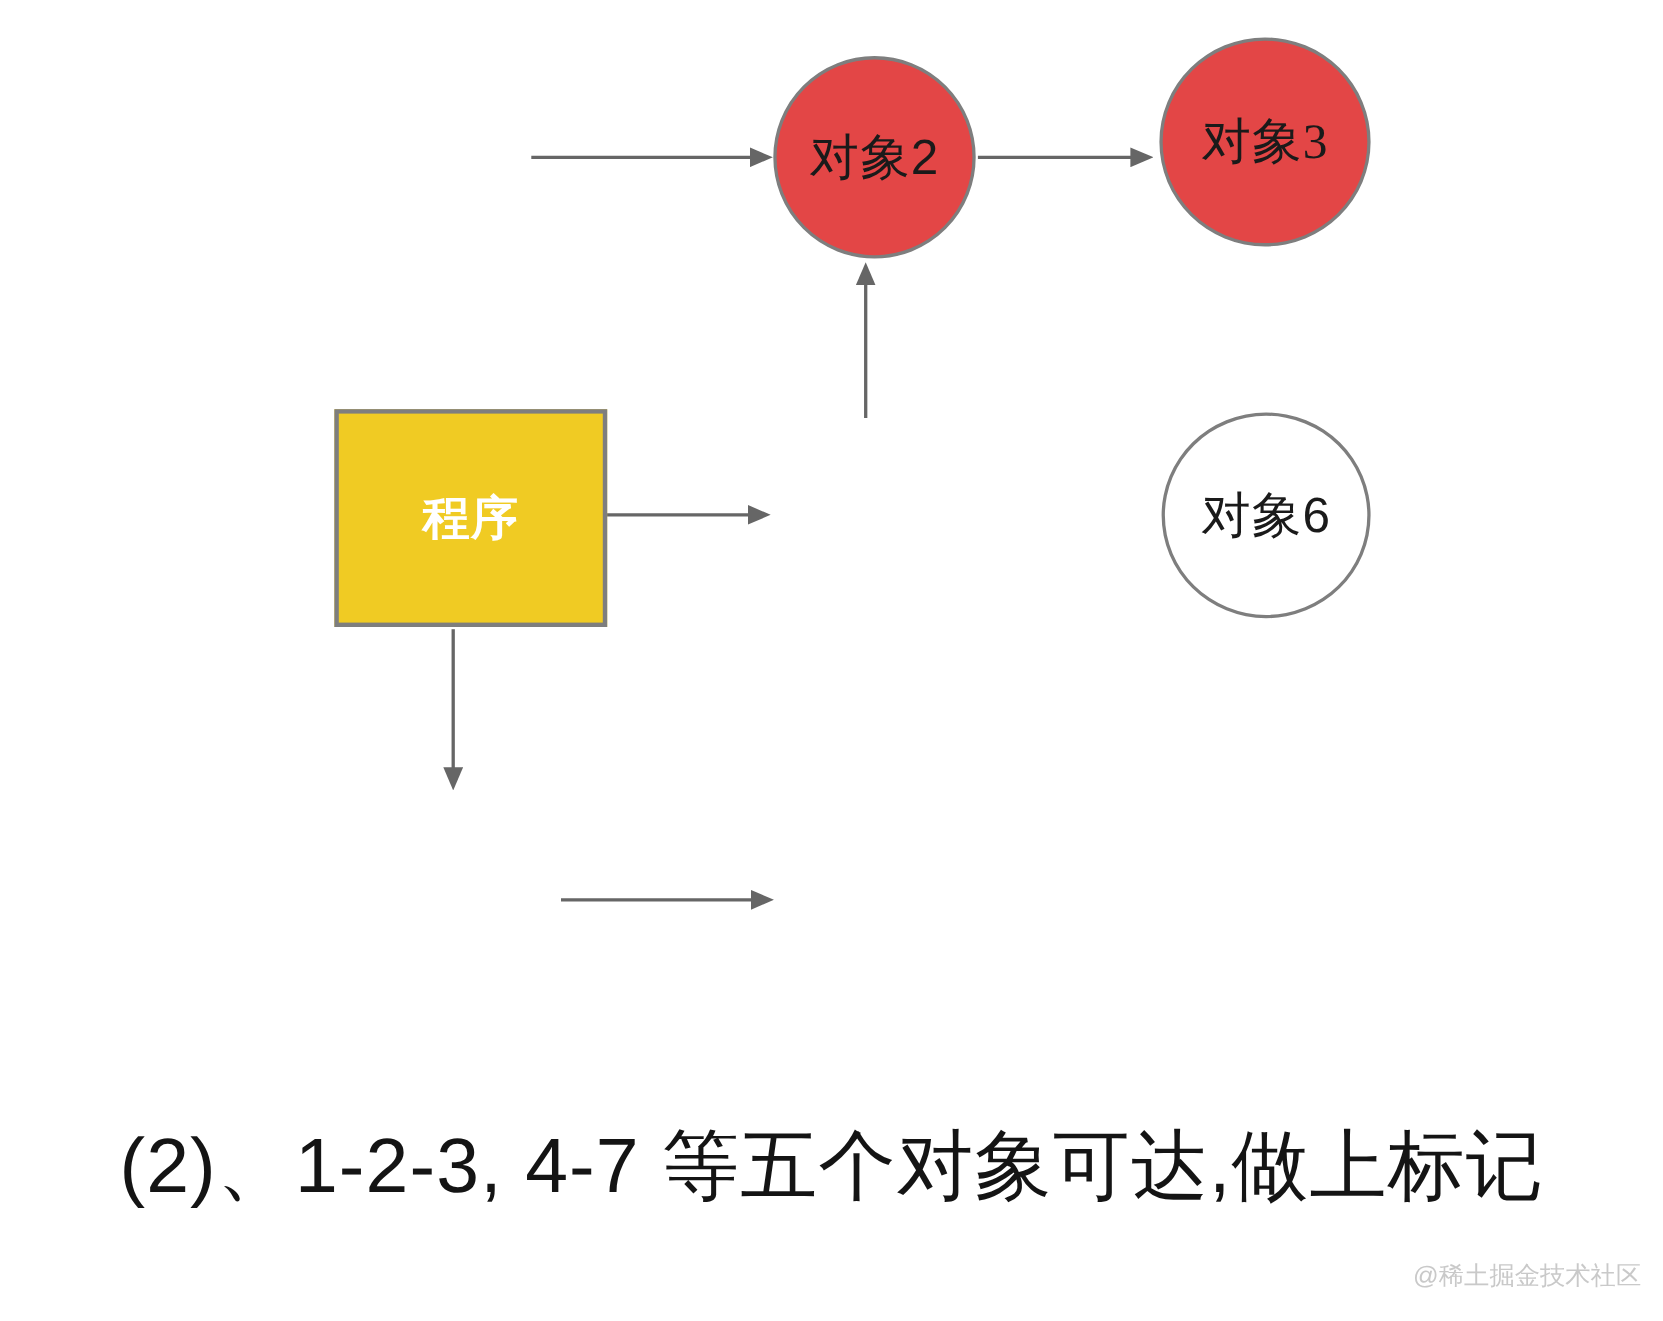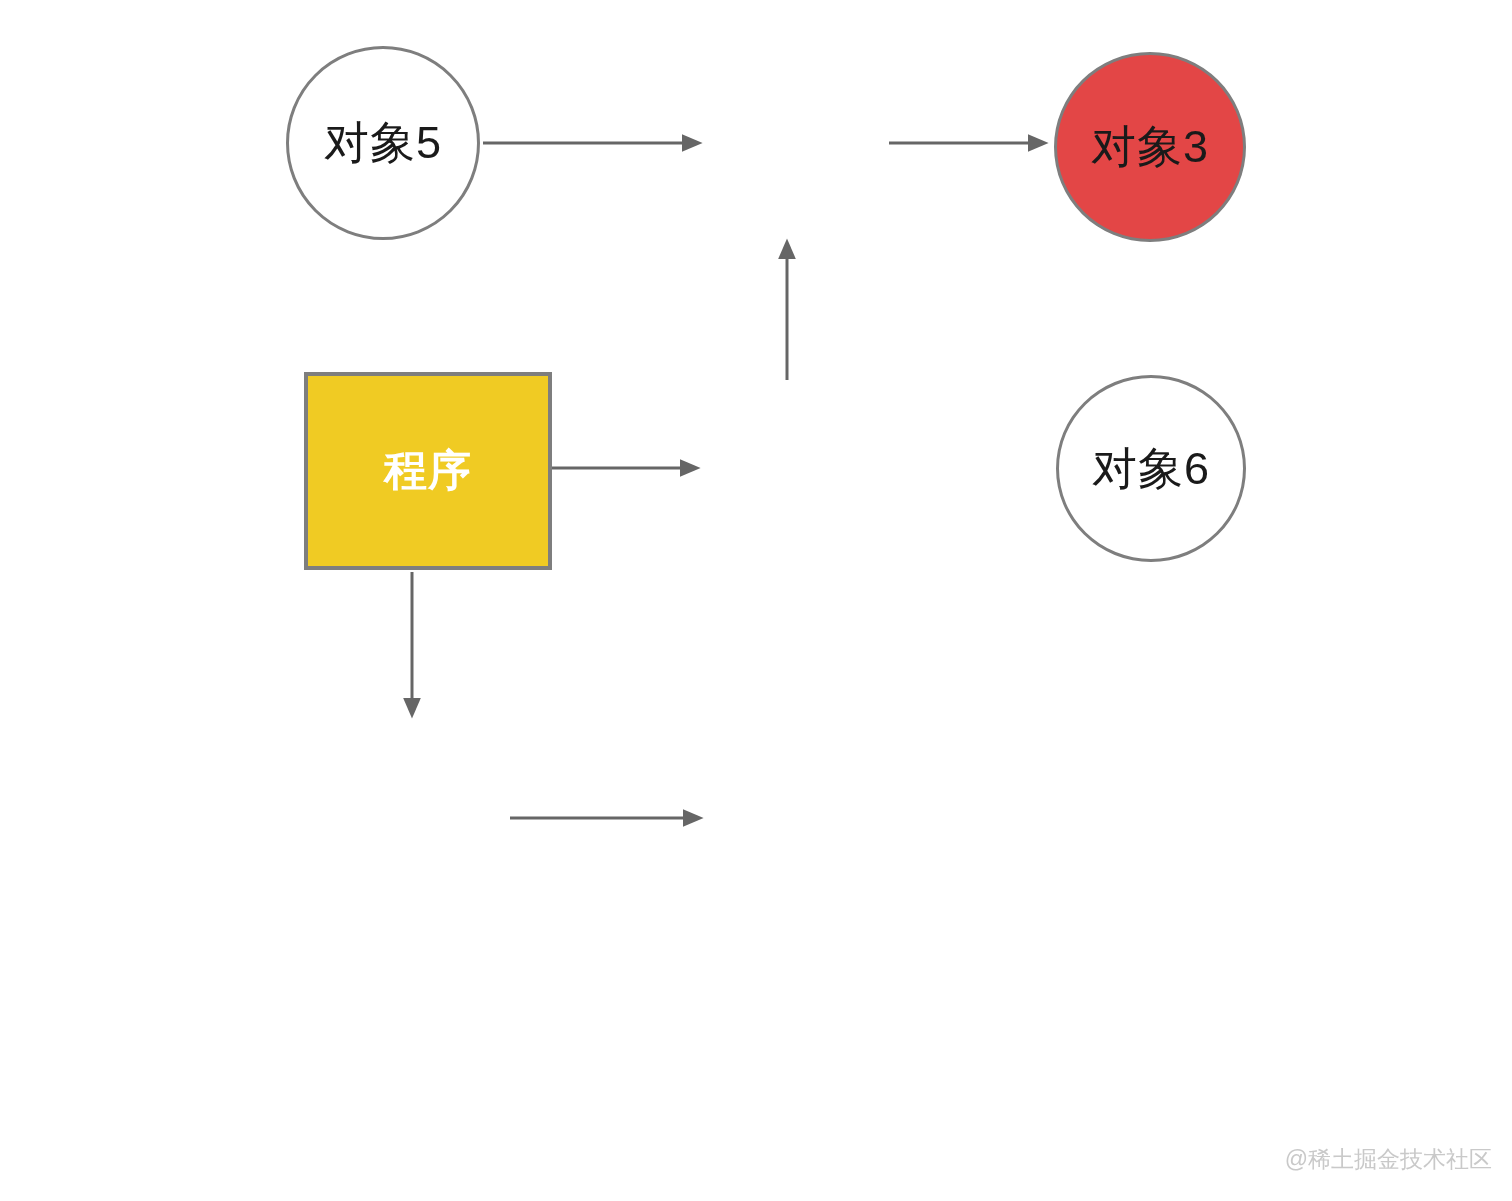--- a/index.html
+++ b/index.html
@@ -70,36 +70,37 @@
       </marker>
     </defs>
     <line class="edge" x1="483" y1="143" x2="684" y2="143" marker-end="url(#arrow)"></line>
     <line class="edge" x1="889" y1="143" x2="1030" y2="143" marker-end="url(#arrow)"></line>
     <line class="edge" x1="787" y1="380" x2="787" y2="257" marker-end="url(#arrow)"></line>
     <line class="edge" x1="514" y1="468" x2="682" y2="468" marker-end="url(#arrow)"></line>
     <line class="edge" x1="412" y1="572" x2="412" y2="700" marker-end="url(#arrow)"></line>
     <line class="edge" x1="510" y1="818" x2="685" y2="818" marker-end="url(#arrow)"></line>
   </svg>
 
-  <div class="node circle unmarked" style="left:286px; top:46px; width:194px; height:194px;">
-    <span class="node-label">对象5</span>
+
+  <div class="node circle marked" style="left:703px; top:51px; width:184px; height:184px;">
+    <span class="node-label">对象2</span>
   </div>
 
-
-  <div class="node circle marked" style="left:1054px; top:52px; width:192px; height:190px;">
+  <div class="node circle marked" style="left:1054px; top:34px; width:192px; height:190px;font-family:Liberation Serif, serif;">
     <span class="node-label">对象3</span>
   </div>
 
   <div class="node program" style="left:304px; top:372px; width:248px; height:198px;">
     <span class="node-label">程序</span>
   </div>
 
 
   <div class="node circle unmarked" style="left:1056px; top:375px; width:190px; height:187px;text-align:center;">
     <span class="node-label">对象6</span>
   </div>
 
 
 
+  <div class="caption">(2)、1-2-3, 4-7 等五个对象可达,做上标记</div>
 
   <div class="watermark">@稀土掘金技术社区</div>
 
 </div>
 
 </body></html>

